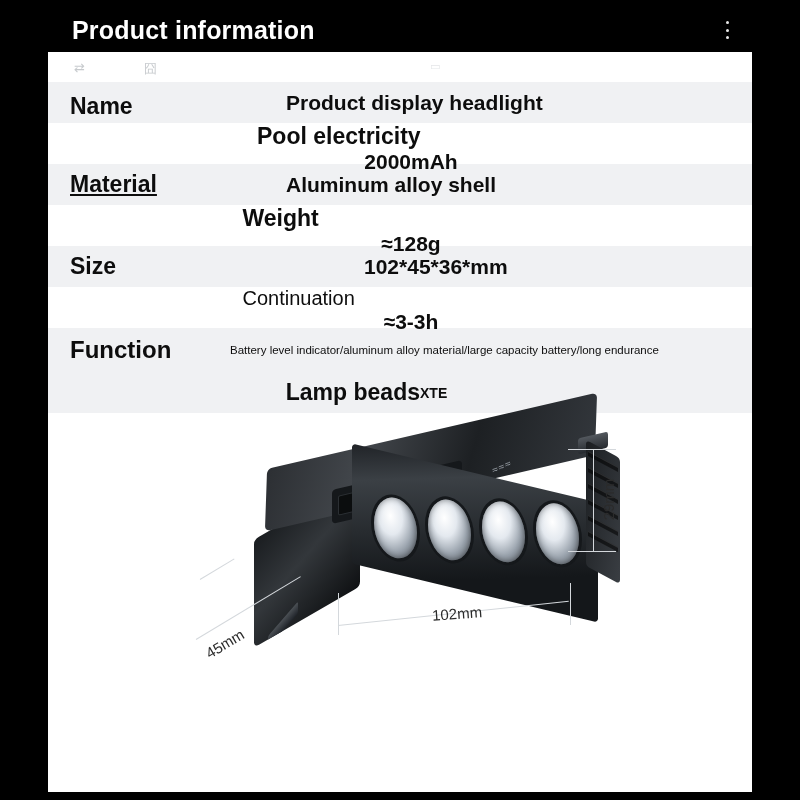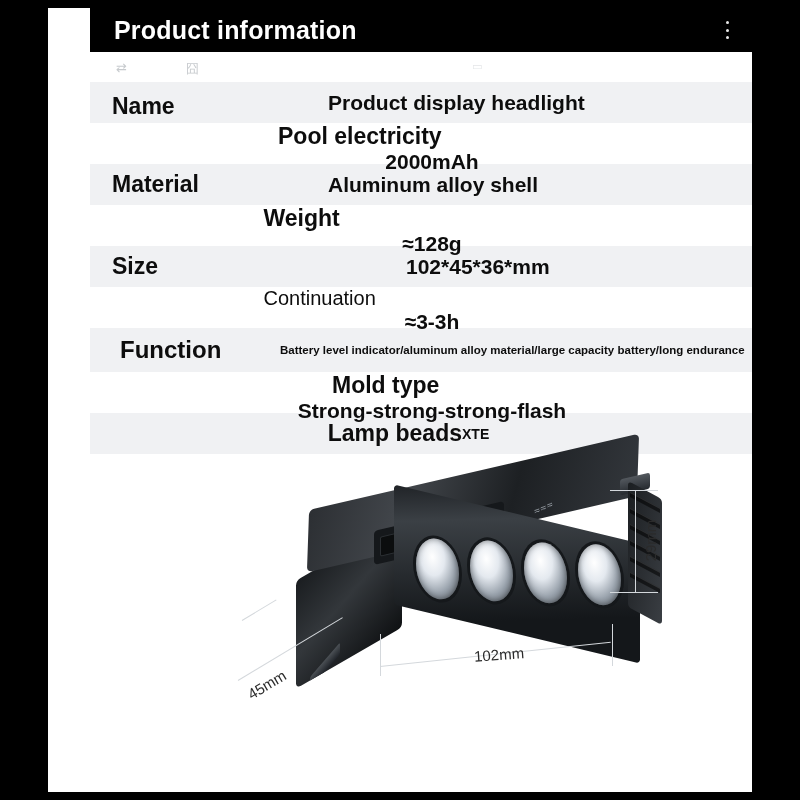--- a/index.html
+++ b/index.html
@@ -14,21 +14,20 @@
     position: relative;
     width: 800px; height: 800px;
     background: #000;
   }
   .sheet {
     position: absolute;
     left: 48px; top: 8px;
     width: 704px; height: 784px;
     background: #ffffff;
     overflow: hidden;
-    padding-left: 42px;
   }
   
   .header {
     position: relative;
     height: 44px;
     background: #000000;
     display: flex;
     align-items: center;
   }
   .header-title {
@@ -90,27 +89,27 @@
   }
   .row .value {
     font-size: 21px;
     font-weight: bold;
     color: #0d0d0d;
     white-space: nowrap;
   }
   
   .row.r-name .label { width: 216px; margin-top: 8px; }
   .row.r-pool .label { width: 308px; }
-  .row.r-material .label { width: 216px; }
+  .row.r-material .label { width: 216px; text-decoration: underline; }
   .row.r-weight .label { width: 337px; }
   .row.r-size .label { width: 294px; }
   .row.r-cont .label { width: 337px; font-size: 20px; font-weight: normal; }
   .row.r-function { height: 44px; }
-  .row.r-function .label { width: 160px; font-size: 24px; margin-left: 8px; }
-  .row.r-function .value { font-size: 11.5px; font-weight: bold; letter-spacing: 0; }
+  .row.r-function .label { width: 160px; font-size: 24px; }
+  .row.r-function .value { font-size: 11.5px; font-weight: normal; letter-spacing: 0; }
   .row.r-mold .label { width: 200px; }
   .row.r-beads .label { width: 350px; text-align: right; }
   .row.r-beads .value { font-size: 14px; }
   
   .photo-area {
     position: relative;
     height: 300px;
     background: #ffffff;
   }
   
@@ -321,24 +320,20 @@
       <div class="row plain r-cont">
         <span class="label">Continuation</span>
         <span class="value">≈3-3h</span>
       </div>
 
       <div class="row alt r-function">
         <span class="label">Function</span>
         <span class="value">Battery level indicator/aluminum alloy material/large capacity battery/long endurance</span>
       </div>
 
-      <div class="row plain r-mold">
-        <span class="label">Mold type</span>
-        <span class="value">Strong-strong-strong-flash</span>
-      </div>
 
       <div class="row alt r-beads">
         <span class="label">Lamp beads</span>
         <span class="value">XTE</span>
       </div>
 
     </div>
 
     <div class="photo-area">
 

